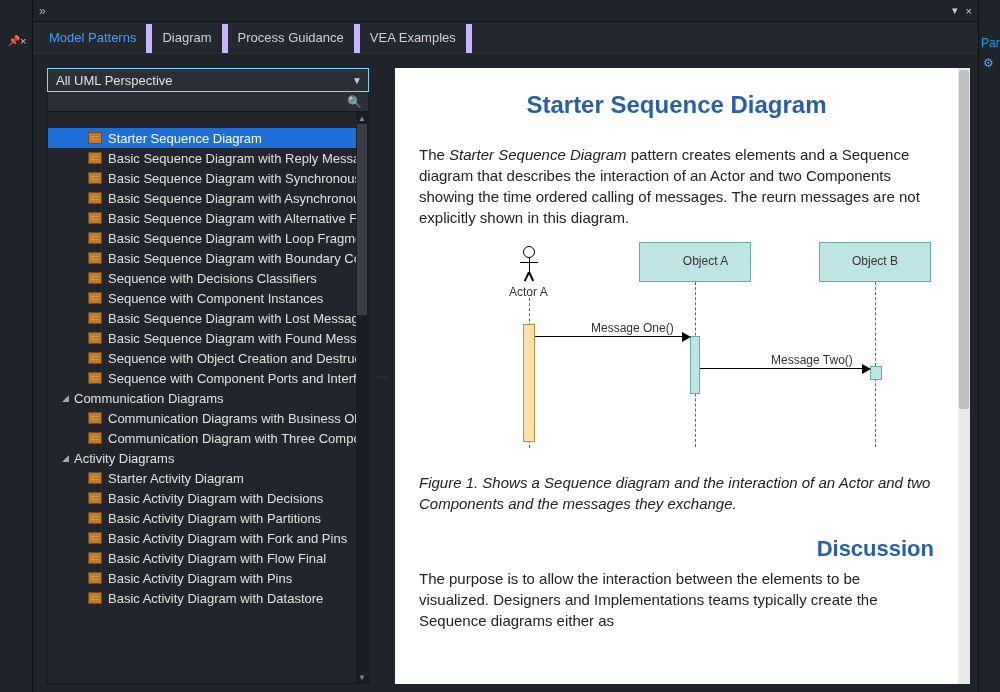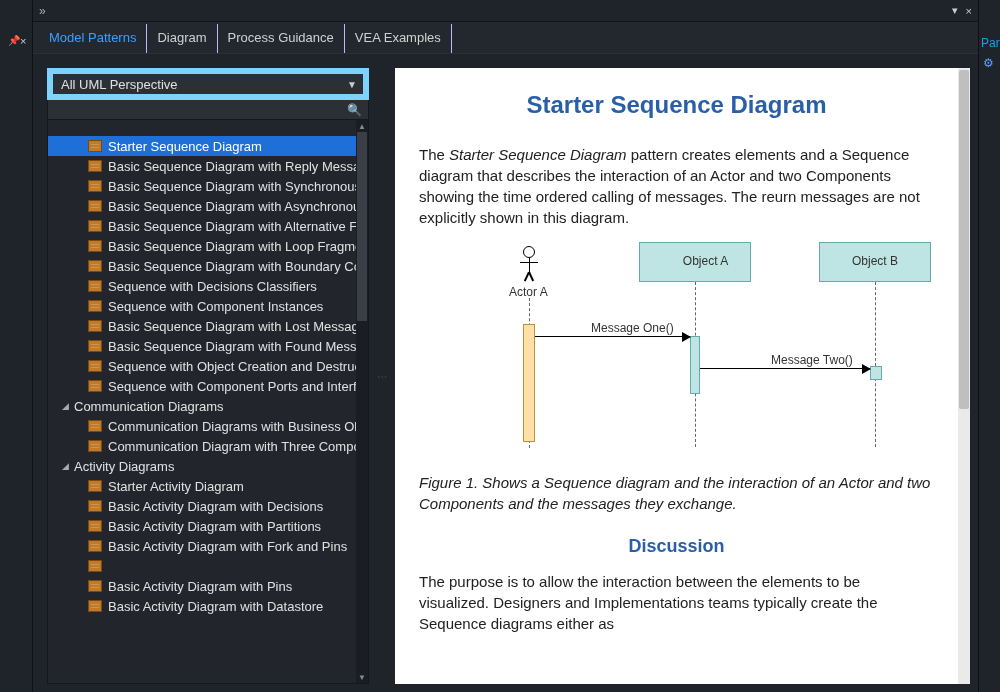--- a/index.html
+++ b/index.html
@@ -10,27 +10,27 @@
   .left-strip .pin { position: absolute; top: 35px; left: 8px; font-size: 10px; color: #ccc; }
   .left-strip .close { position: absolute; top: 35px; left: 20px; font-size: 11px; color: #ccc; }
   
   .main { flex: 1; display: flex; flex-direction: column; background: #1f232a; }
   .titlebar { height: 22px; display: flex; align-items: center; padding: 0 6px; border-bottom: 1px solid #111418; }
   .titlebar .chev { color: #aaa; font-size: 12px; }
   .titlebar .spacer { flex: 1; }
   .titlebar .ctrl { color: #ccc; font-size: 11px; margin-left: 8px; cursor: pointer; }
   
   .tab-row { display: flex; align-items: center; gap: 0; padding: 2px 6px 0 6px; border-bottom: 1px solid #2c3138; background: #23272e; }
-  .tab { padding: 6px 10px 8px; font-size: 13px; color: #d0d0d0; cursor: pointer; border-right: 1px solid #c4b5fd; }
+  .tab { padding: 6px 10px 8px; font-size: 13px; color: #d0d0d0; cursor: pointer; border-right: 6px solid #c4b5fd; }
   .tab.active { color: #3aa0ff; }
   
   .body { flex: 1; display: flex; min-height: 0; padding: 14px 8px 8px 14px; gap: 8px; background: #1f232a; }
   
   .tree-pane { width: 322px; display: flex; flex-direction: column; background: #1f232a; position: relative; }
-  .perspective { height: 32px; background: #2b3037; border: 6px solid #7dd3fc; display: flex; align-items: center; padding: 0 8px; font-size: 13px; color: #e0e0e0; position: relative; }
+  .perspective { height: 24px; background: #2b3037; border: 1px solid #7dd3fc; display: flex; align-items: center; padding: 0 8px; font-size: 13px; color: #e0e0e0; position: relative; }
   .perspective .caret { position: absolute; right: 6px; font-size: 10px; color: #ccc; }
   .search-row { height: 20px; background: #2b3037; border: 1px solid #14171b; border-top: none; display: flex; align-items: center; justify-content: flex-end; padding: 0 6px; }
   .search-row .mag { color: #888; font-size: 12px; }
   .tree-scroll { flex: 1; overflow: hidden; border: 1px solid #14171b; border-top: none; background: #22262c; position: relative; }
   .tree-scroll .vscroll { position: absolute; right: 0; top: 0; bottom: 0; width: 12px; background: #1a1d22; }
   .tree-scroll .vscroll .up, .tree-scroll .vscroll .down { height: 12px; display:flex; align-items:center; justify-content:center; font-size:8px; color:#888; }
   .tree-scroll .vscroll .track { position:absolute; top:12px; bottom:12px; left:0; right:0; }
   .tree-scroll .vscroll .thumb { position:absolute; left:1px; right:1px; top:0; height:35%; background:#3a3f47; }
   .tree-scroll .vscroll .down { position:absolute; bottom:0; left:0; right:0; }
   .tree-list { position:absolute; left:0; right:12px; top:0; bottom:0; overflow:hidden; }
@@ -47,21 +47,21 @@
   
   .content-wrap { flex:1; display:flex; background:#1f232a; }
   .content { flex:1; background:#fff; color:#222; overflow:hidden; position:relative; }
   .content .vscroll2 { position:absolute; right:0; top:0; bottom:0; width:12px; background:#eaeaea; }
   .content .vscroll2 .thumb { position:absolute; top:2px; left:1px; right:1px; height:55%; background:#bfbfbf; border-radius:2px; }
   .doc { position:absolute; left:0; right:12px; top:0; bottom:0; padding: 20px 24px 0 24px; font-size:15px; line-height:1.4; color:#222; }
   .doc h1 { text-align:center; color:#2a5fa8; font-size:24px; font-weight:600; margin-bottom:22px; }
   .doc p { margin-bottom:14px; }
   .doc em { font-style:italic; }
   .doc .caption { font-style:italic; margin-top:10px; }
-  .doc h2 { text-align:center; color:#2a5fa8; font-size:18px; font-weight:600; margin:20px 0 12px; }
+  .doc h2 { text-align:right; color:#2a5fa8; font-size:22px; font-weight:600; margin:20px 0 4px; }
   
   .figure { position:relative; height:220px; margin: 6px 0 2px 60px; }
   .actor-head { position:absolute; left:44px; top:4px; width:12px; height:12px; border:1.5px solid #000; border-radius:50%; background:#fff; }
   .actor-body { position:absolute; left:49.5px; top:16px; width:1.5px; height:14px; background:#000; }
   .actor-arms { position:absolute; left:41px; top:20px; width:18px; height:1.5px; background:#000; }
   .actor-leg1 { position:absolute; left:49px; top:30px; width:1.5px; height:10px; background:#000; transform:rotate(25deg); transform-origin:top; }
   .actor-leg2 { position:absolute; left:49px; top:30px; width:1.5px; height:10px; background:#000; transform:rotate(-25deg); transform-origin:top; }
   .actor-label { position:absolute; left:30px; top:42px; font-size:12px; color:#333; }
   .obj-box { position:absolute; top:0; width:112px; height:40px; background:#bfe4e4; border:1px solid #6aa; display:flex; align-items:center; justify-content:center; font-size:12px; color:#333; }
   .lifeline { position:absolute; top:40px; width:0; border-left:1.5px dashed #666; height:165px; }
@@ -196,20 +196,21 @@
             <div class="item">
                 <span class="ico"></span>
                 <span>Basic Activity Diagram with Partitions</span>
               </div>
             <div class="item">
                 <span class="ico"></span>
                 <span>Basic Activity Diagram with Fork and Pins</span>
               </div>
             <div class="item">
                 <span class="ico"></span>
+                <span>Basic Activity Diagram with Flow Final</span>
               </div>
             <div class="item">
                 <span class="ico"></span>
                 <span>Basic Activity Diagram with Pins</span>
               </div>
             <div class="item">
                 <span class="ico"></span>
                 <span>Basic Activity Diagram with Datastore</span>
               </div>
           </div>

